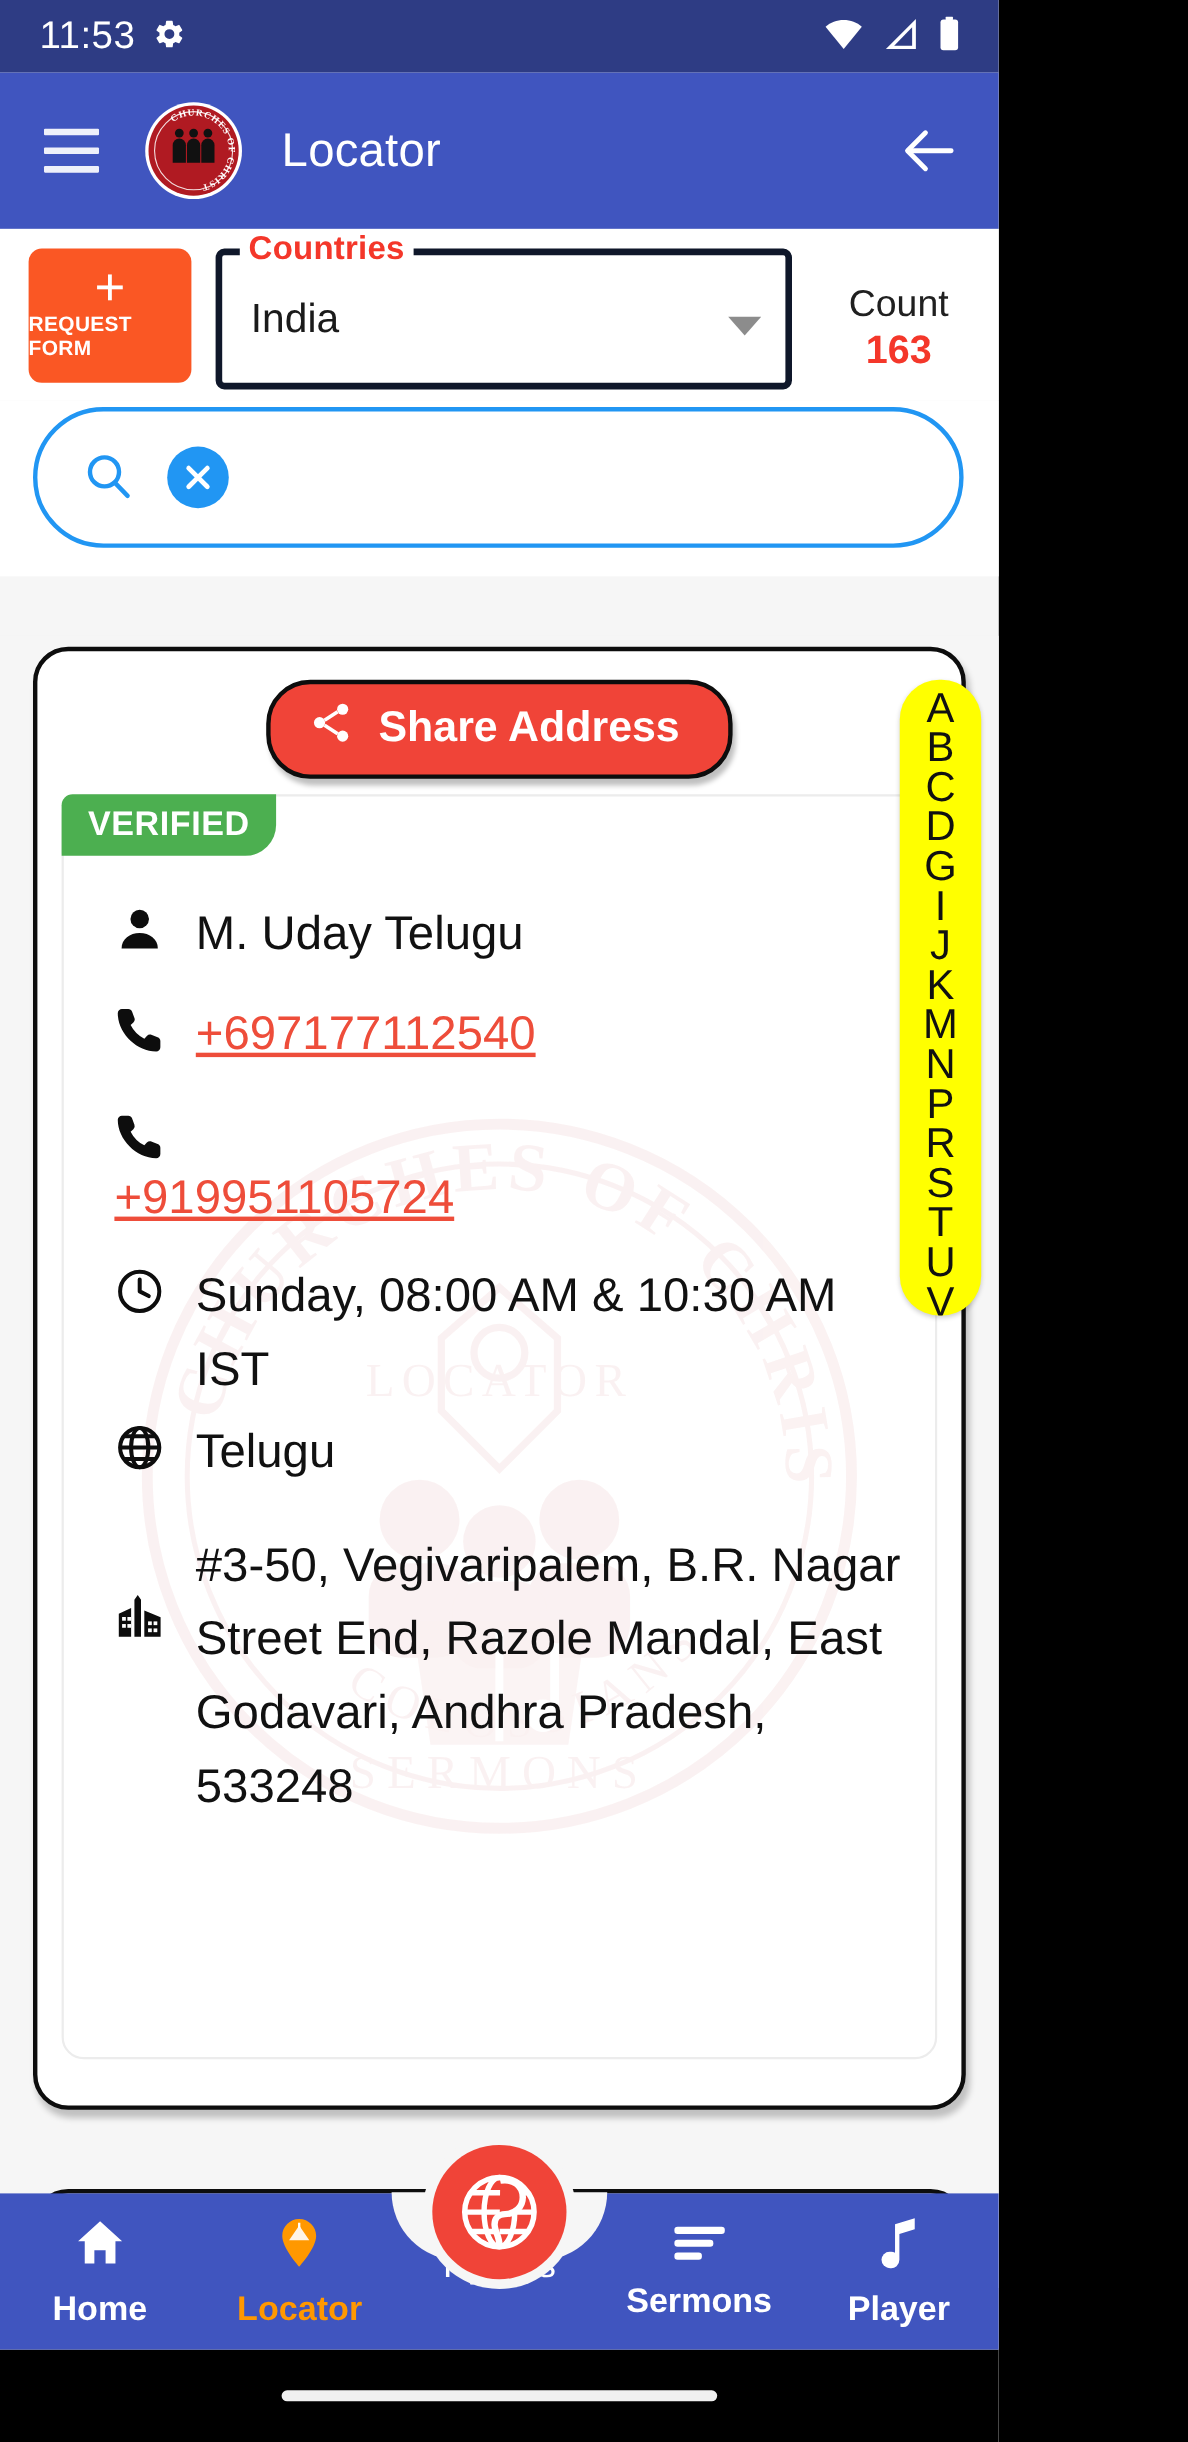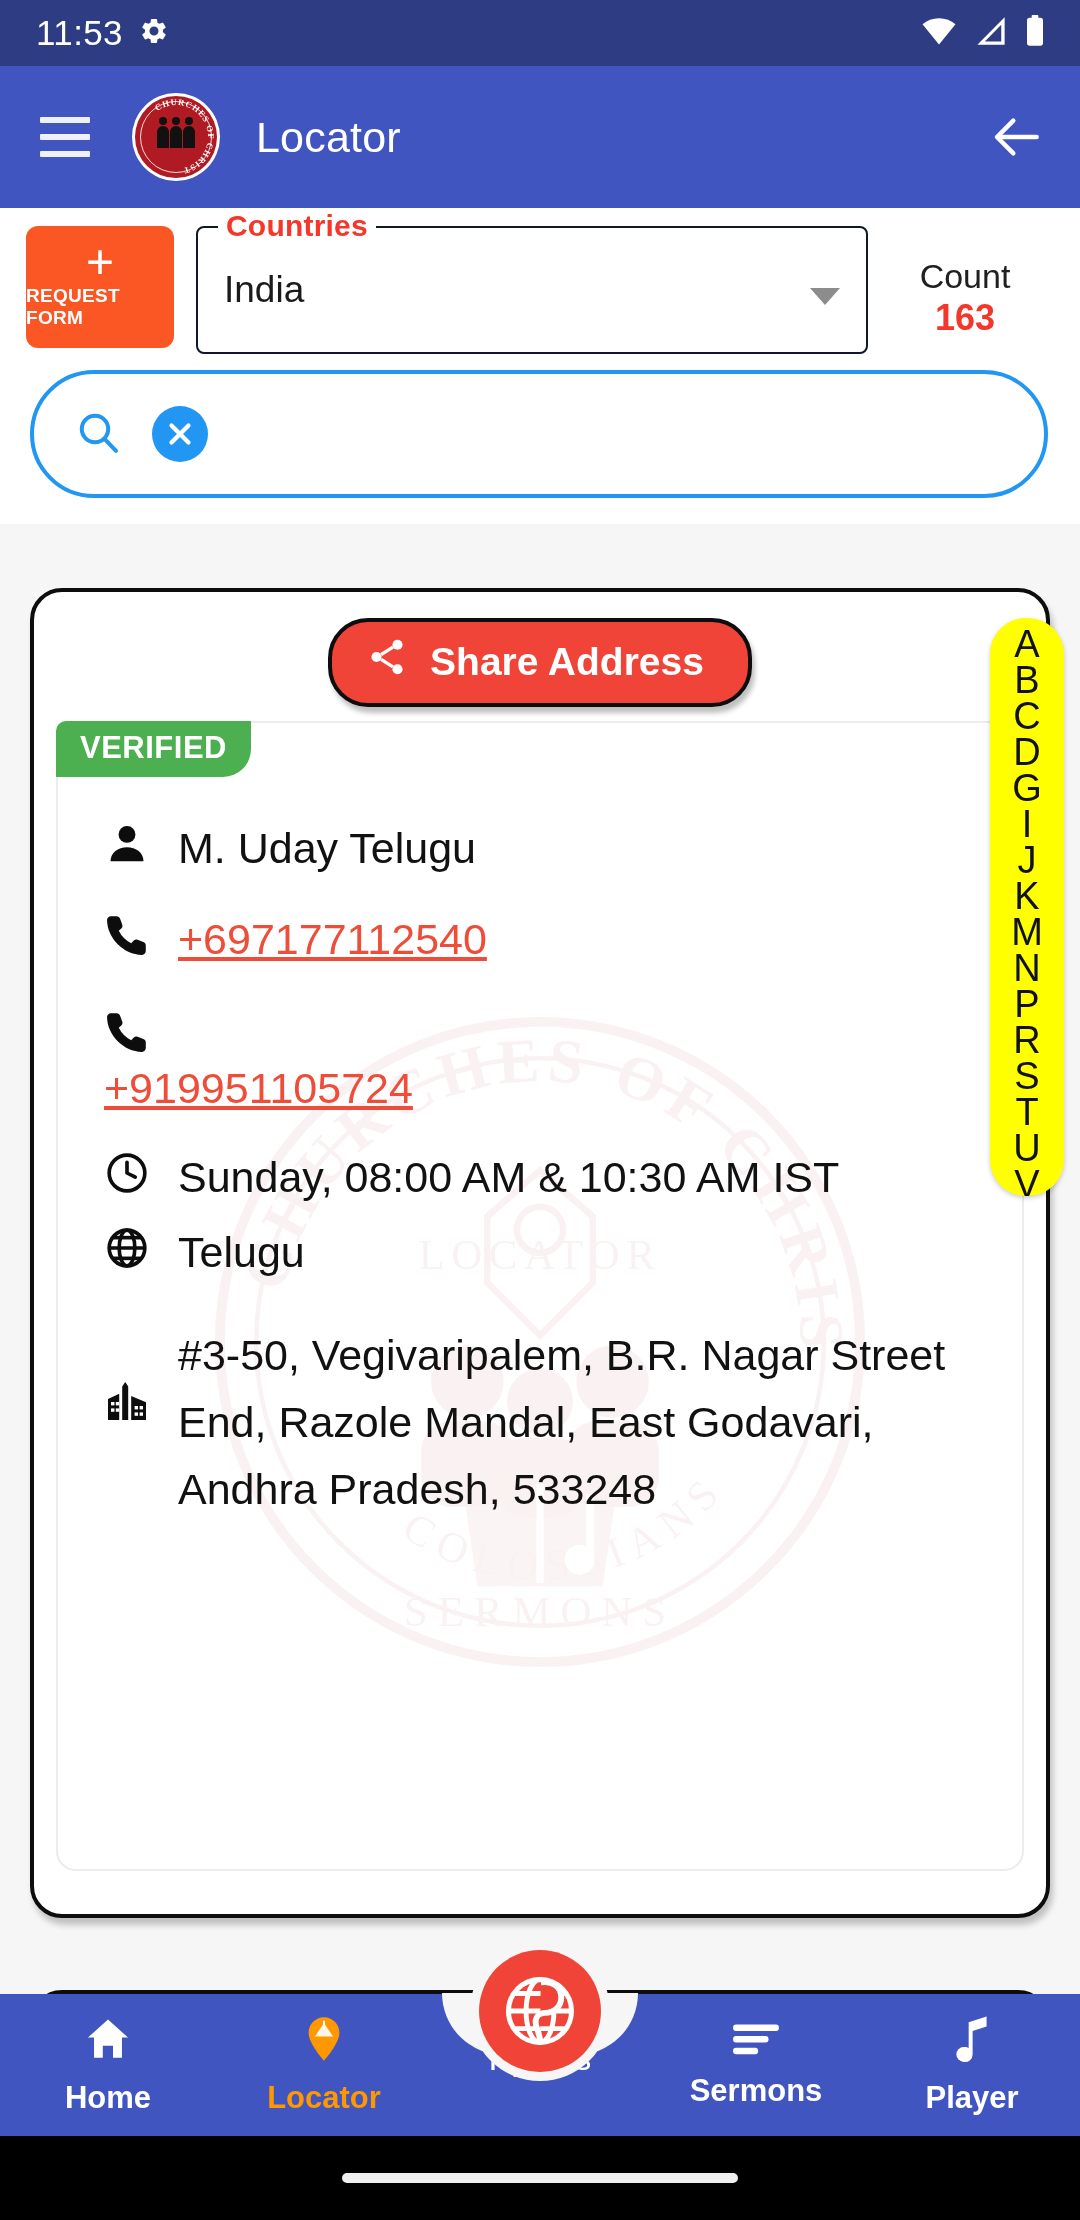--- a/index.html
+++ b/index.html
@@ -3,21 +3,21 @@
 <meta charset="utf-8">
 <style>
   * { margin:0; padding:0; box-sizing:border-box; }
   html,body { width:1080px; height:2220px; }
   body {
     font-family:"Liberation Sans", sans-serif;
     background:#000;
     overflow:hidden;
     position:relative;
   }
-  #screen { width:1080px; height:2220px; position:relative; background:#f6f6f6; overflow:hidden; }
+  #screen { width:908px; height:2220px; position:relative; background:#f6f6f6; overflow:hidden; }
 
   
   .statusbar{
     height:66px; background:#2e3c84; width:100%;
     display:flex; align-items:center; justify-content:space-between;
     padding:0 34px 0 36px; color:#fff;
   }
   .sb-left{ display:flex; align-items:center; gap:16px; }
   .sb-time{ font-size:35px; letter-spacing:.4px; font-weight:400; }
   .sb-right{ display:flex; align-items:center; gap:16px; }
@@ -58,21 +58,21 @@
   .reqform{
     width:148px; height:122px; background:#fa5724; border-radius:12px;
     color:#fff; display:flex; flex-direction:column; align-items:center;
     justify-content:center; gap:6px; cursor:pointer; flex:none;
   }
   .reqform .plus{ font-size:48px; line-height:34px; font-weight:300; }
   .reqform .rf-label{ font-size:19px; font-weight:700; letter-spacing:.3px; }
 
   .selectwrap{ position:relative; flex:1; max-width:672px; }
   .selectbox{
-    border:2px solid #0f172a; border-radius:8px; height:128px;
+    border:6px solid #0f172a; border-radius:8px; height:128px;
     display:flex; align-items:center; padding:0 26px;
     font-size:37px; color:#1a1a1a; background:#fff; cursor:pointer;
   }
   .selectlabel{
     position:absolute; top:-17px; left:22px; background:#fff; padding:0 8px;
     color:#f4372a; font-size:30px; font-weight:700; letter-spacing:.2px;
   }
   .caret{
     position:absolute; right:28px; top:62px;
     width:0;height:0;border-left:15px solid transparent;border-right:15px solid transparent;

